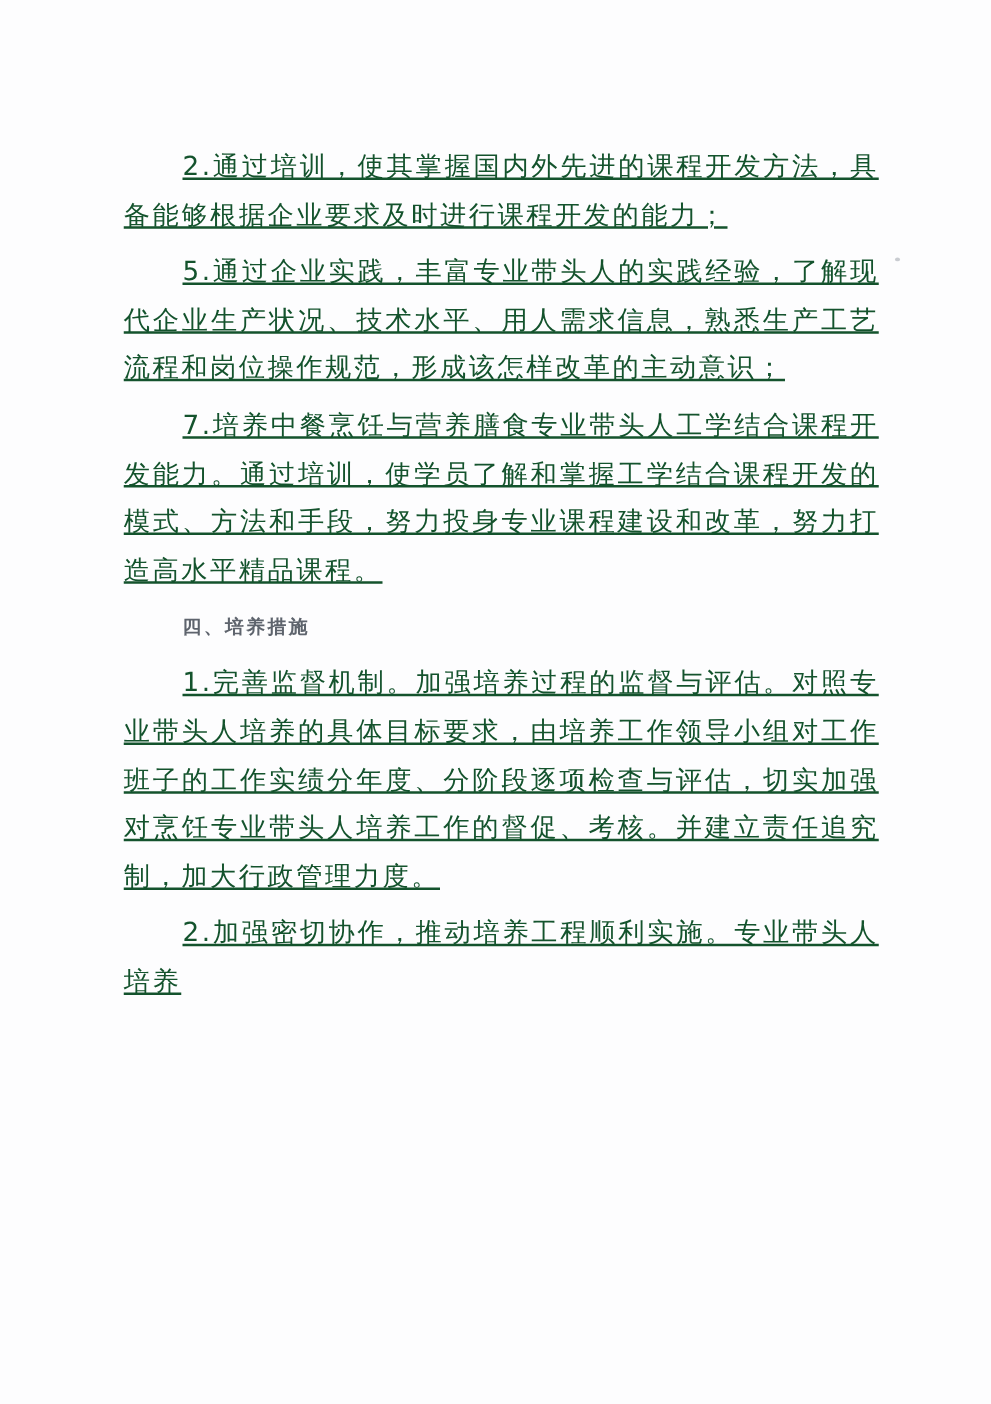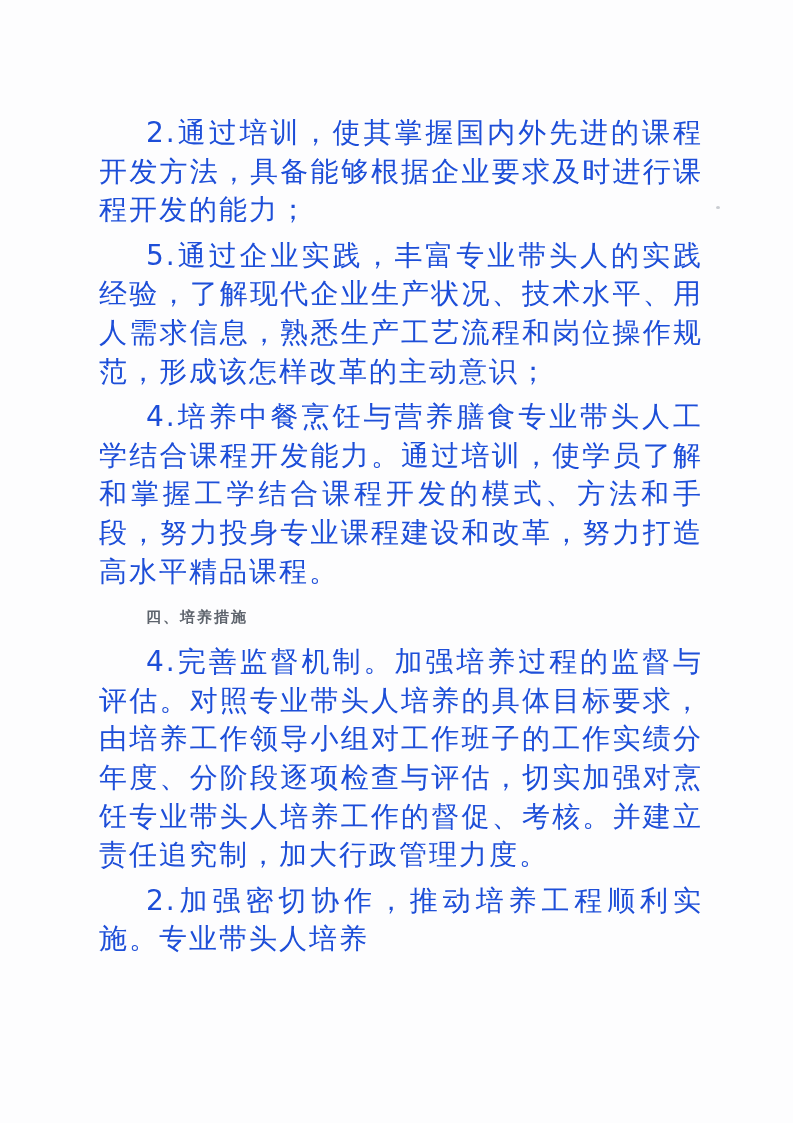--- a/index.html
+++ b/index.html
@@ -16,27 +16,28 @@
     font-family: "DejaVu Sans", "Liberation Sans", sans-serif;
   }
   .doc-content {
     position: absolute;
     left: 99px;
     top: 114px;
     width: 604px;
   }
   .para {
     margin: 0 0 7px 0;
-    font-size: 28px;
+    font-size: 21px;
     line-height: 38.6px;
     letter-spacing: 2px;
-    color: #1d4ed8;
+    color: #14532d;
     text-align: justify;
     text-indent: 47px;
     font-weight: 400;
+    text-decoration: underline;
   }
   .heading {
     margin: 4px 0 6px 0;
     font-size: 15px;
     line-height: 39px;
     letter-spacing: 2px;
     color: #5e646d;
     text-indent: 47px;
     font-weight: 700;
   }
@@ -50,19 +51,19 @@
     border-radius: 50%;
   }
 </style>
 </head>
 <body>
 
 <div class="page">
   <div class="doc-content">
     <p class="para">2.通过培训，使其掌握国内外先进的课程开发方法，具备能够根据企业要求及时进行课程开发的能力；</p>
     <p class="para">5.通过企业实践，丰富专业带头人的实践经验，了解现代企业生产状况、技术水平、用人需求信息，熟悉生产工艺流程和岗位操作规范，形成该怎样改革的主动意识；</p>
-    <p class="para">4.培养中餐烹饪与营养膳食专业带头人工学结合课程开发能力。通过培训，使学员了解和掌握工学结合课程开发的模式、方法和手段，努力投身专业课程建设和改革，努力打造高水平精品课程。</p>
+    <p class="para">7.培养中餐烹饪与营养膳食专业带头人工学结合课程开发能力。通过培训，使学员了解和掌握工学结合课程开发的模式、方法和手段，努力投身专业课程建设和改革，努力打造高水平精品课程。</p>
     <h2 class="heading">四、培养措施</h2>
-    <p class="para">4.完善监督机制。加强培养过程的监督与评估。对照专业带头人培养的具体目标要求，由培养工作领导小组对工作班子的工作实绩分年度、分阶段逐项检查与评估，切实加强对烹饪专业带头人培养工作的督促、考核。并建立责任追究制，加大行政管理力度。</p>
+    <p class="para">1.完善监督机制。加强培养过程的监督与评估。对照专业带头人培养的具体目标要求，由培养工作领导小组对工作班子的工作实绩分年度、分阶段逐项检查与评估，切实加强对烹饪专业带头人培养工作的督促、考核。并建立责任追究制，加大行政管理力度。</p>
     <p class="para">2.加强密切协作，推动培养工程顺利实施。专业带头人培养</p>
   </div>
   <div class="speck"></div>
 </div>
 
 </body></html>

